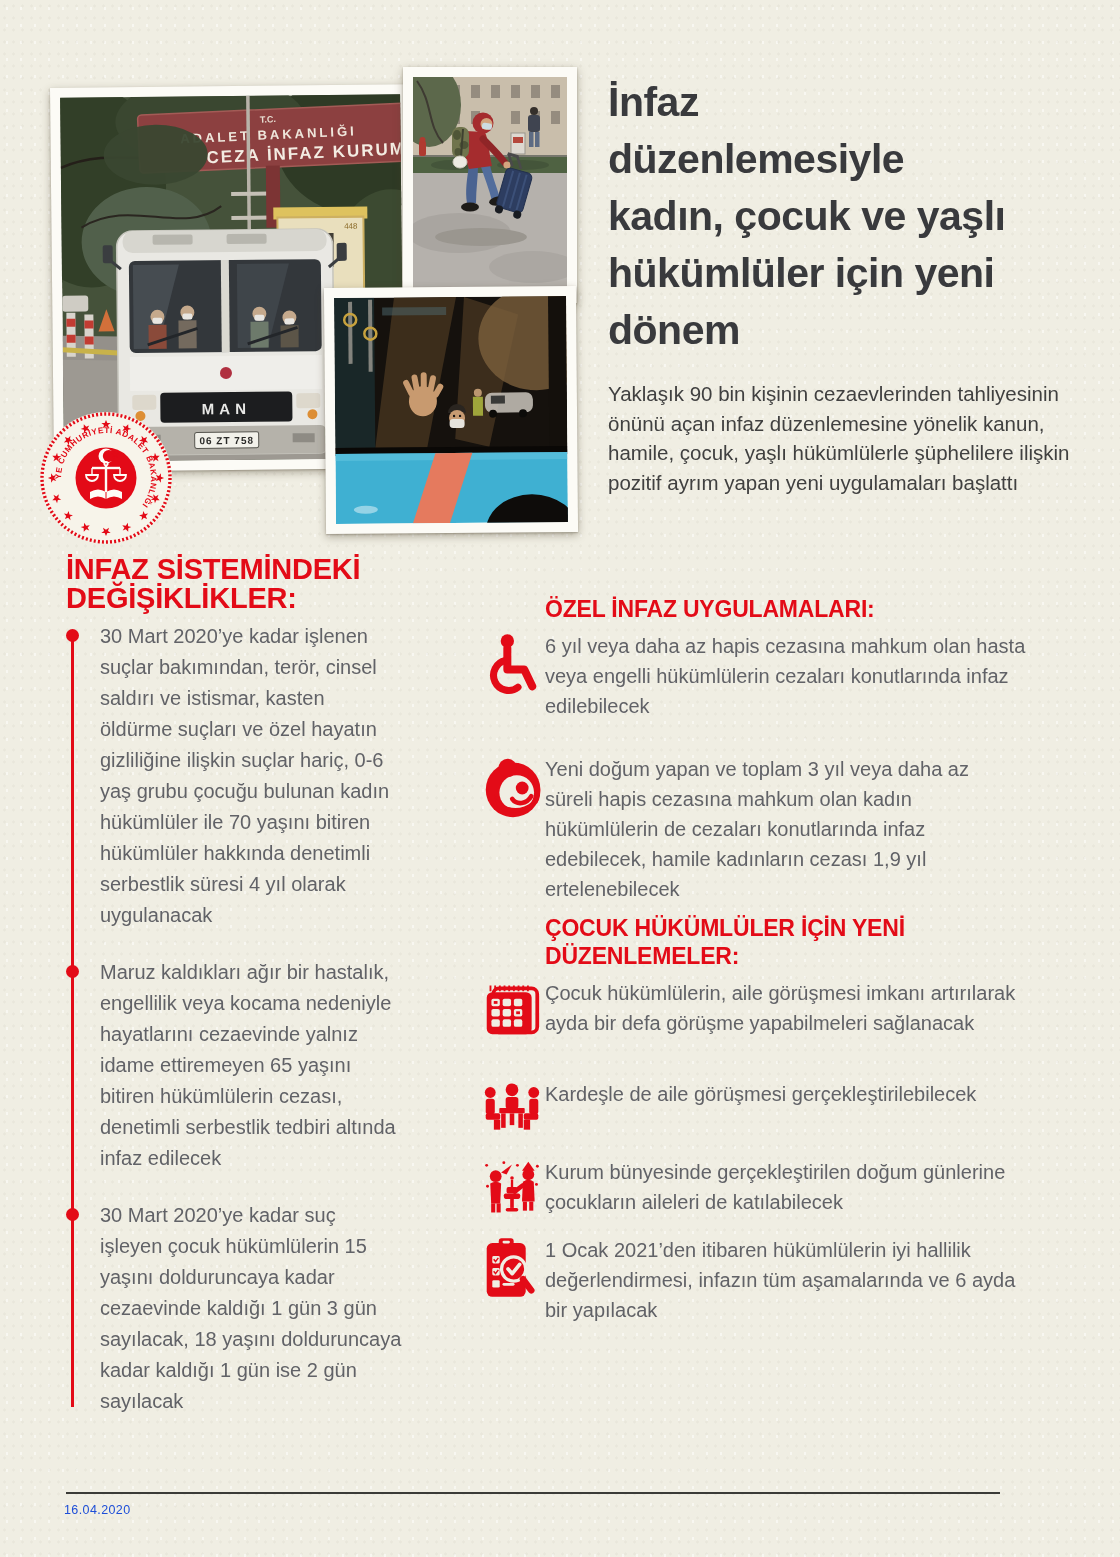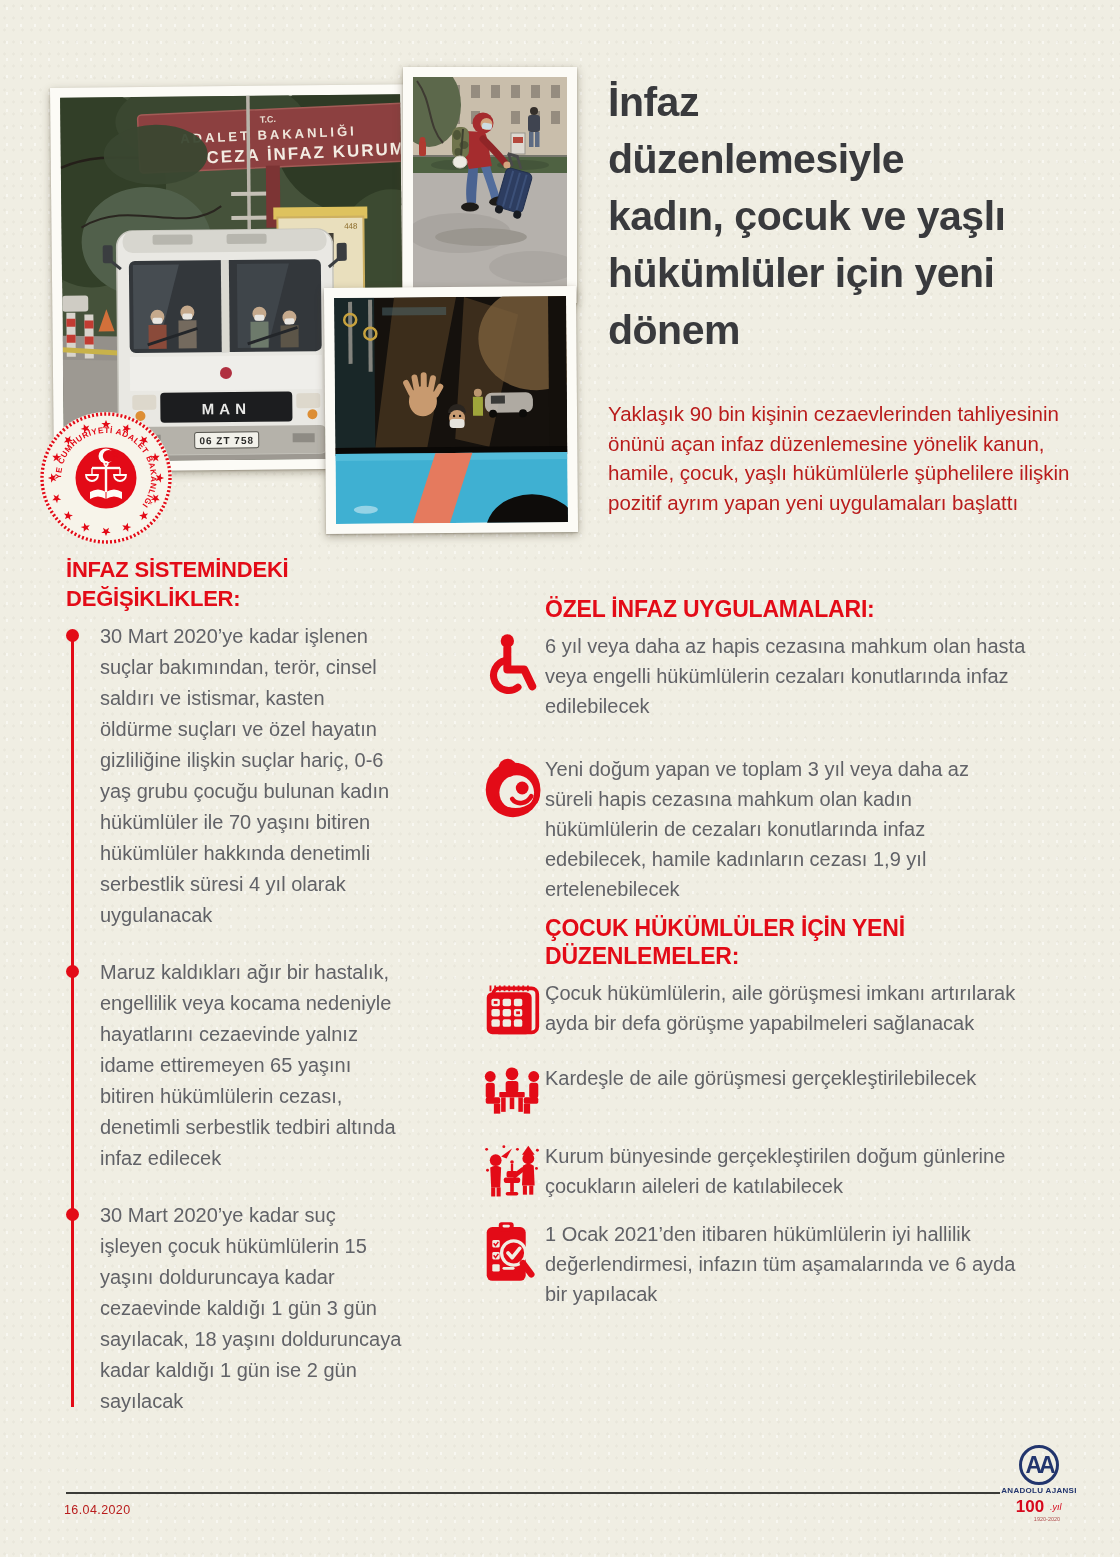--- a/index.html
+++ b/index.html
@@ -14,44 +14,44 @@
          box-shadow:0 3px 9px rgba(70,60,40,.38),0 1px 2px rgba(70,60,40,.3);}
   .photo svg{display:block;}
   #main-photo{left:52px;top:86px;z-index:1;transform:rotate(-0.6deg);}
   #person-photo{left:403px;top:67px;z-index:2;}
   #window-photo{left:325px;top:287px;z-index:3;transform:rotate(-0.5deg);}
   #seal{position:absolute;left:36px;top:408px;width:140px;height:140px;z-index:4;}
   
   .title-block{position:absolute;left:608px;top:74px;width:482px;}
   .title{margin:0;font-size:41px;line-height:57px;font-weight:bold;color:#393a3d;letter-spacing:-0.5px;}
   .title span{display:block;}
-  .subtitle{margin:40px 0 0;font-size:20.5px;line-height:29.5px;color:#b91c1c;max-width:462px;}
-  
-  .red-h{color:#e30b17;font-weight:bold;font-size:22px;line-height:29px;letter-spacing:-0.2px;margin:0;}
+  .subtitle{margin:20px 0 0;font-size:20.5px;line-height:29.5px;color:#404040;max-width:462px;}
+  
+  .red-h{color:#e30b17;font-weight:bold;font-size:29px;line-height:29px;letter-spacing:-0.2px;margin:0;}
   .red-h span{display:block;}
   
   .left-col{position:absolute;left:66px;top:555px;width:400px;}
   .timeline{position:relative;margin-top:8px;}
   .timeline::before{content:"";position:absolute;left:5px;top:12px;bottom:10px;width:3px;background:#e30b17;}
   .t-item{position:relative;padding-left:34px;margin-bottom:26px;}
   .t-item::before{content:"";position:absolute;left:0;top:8px;width:13px;height:13px;border-radius:50%;background:#e30b17;}
   .t-item p{margin:0;font-size:20px;line-height:31px;color:#616267;max-width:302px;}
   
   .right-col{position:absolute;left:483px;top:592px;width:605px;}
   .right-col h2{margin:3px 0 8px 62px;font-size:23px;line-height:28px;}
   .r-row{display:grid;grid-template-columns:62px 1fr;align-items:start;}
   .r-row .txt{margin:0;font-size:20px;line-height:30px;color:#616267;}
   .icon-box{padding-top:2px;}
   .mb30{margin-bottom:30px}.mb33{margin-bottom:33px}.mb10{margin-bottom:10px}
-  .mb21{margin-bottom:21px}.mb20{margin-bottom:20px}.mb14{margin-bottom:14px}
+  .mb21{margin-bottom:37px}.mb20{margin-bottom:20px}.mb14{margin-bottom:14px}
   .h2gap{margin-bottom:8px}
   .mw505{max-width:505px}.mw500{max-width:500px}.mw450{max-width:450px}.mw490{max-width:490px}
   
   .footer-line{position:absolute;left:66px;top:1492px;width:934px;height:2px;background:#3b3b37;}
-  .footer-date{position:absolute;left:64px;top:1503px;font-size:12.5px;letter-spacing:.4px;color:#b91c1c;}
+  .footer-date{position:absolute;left:64px;top:1503px;font-size:12.5px;letter-spacing:.4px;color:#1d4ed8;}
   .aa-logo{position:absolute;left:1000px;top:1444px;width:78px;}
 </style>
 </head>
 <body>
 
 <div class="page">
 
   <figure class="photo" id="main-photo" style="margin:0">
     <svg width="340" height="364" viewBox="0 0 340 364">
       <rect width="340" height="364" fill="#45523a"></rect>
@@ -473,24 +473,14 @@
           <path d="M27,34 l4.5,5 l8,-10" stroke="#f0eee3" stroke-width="4" fill="none" stroke-linecap="round" stroke-linejoin="round"></path>
           <path d="M43,45 L52,57" stroke="#e30b17" stroke-width="7" stroke-linecap="round"></path>
         </svg>
       </div>
       <p class="txt mw490">1 Ocak 2021’den itibaren hükümlülerin iyi hallilik değerlendirmesi, infazın tüm aşamalarında ve 6 ayda bir yapılacak</p>
     </div>
   </section>
 
   <div class="footer-line"></div>
   <div class="footer-date">16.04.2020</div>
-  <div class="aa-logo">
-    <svg width="78" height="92" viewBox="0 0 78 92">
-      <circle cx="39" cy="21" r="18.5" fill="none" stroke="#22356d" stroke-width="3"></circle>
-      <text x="39" y="29" font-size="23" font-weight="bold" fill="#22356d" text-anchor="middle" letter-spacing="-3">AA</text>
-      <text x="39" y="49" font-size="8" font-weight="bold" fill="#22356d" text-anchor="middle" letter-spacing="0.3">ANADOLU AJANSI</text>
-      <text x="30" y="68" font-size="17" font-weight="bold" fill="#d6081c" text-anchor="middle">100</text>
-      <text x="50" y="66" font-size="9" font-style="italic" fill="#d6081c">.yıl</text>
-      <text x="47" y="77" font-size="5.5" fill="#b05050" text-anchor="middle">1920-2020</text>
-    </svg>
-  </div>
 
 </div>
 
 </body></html>

